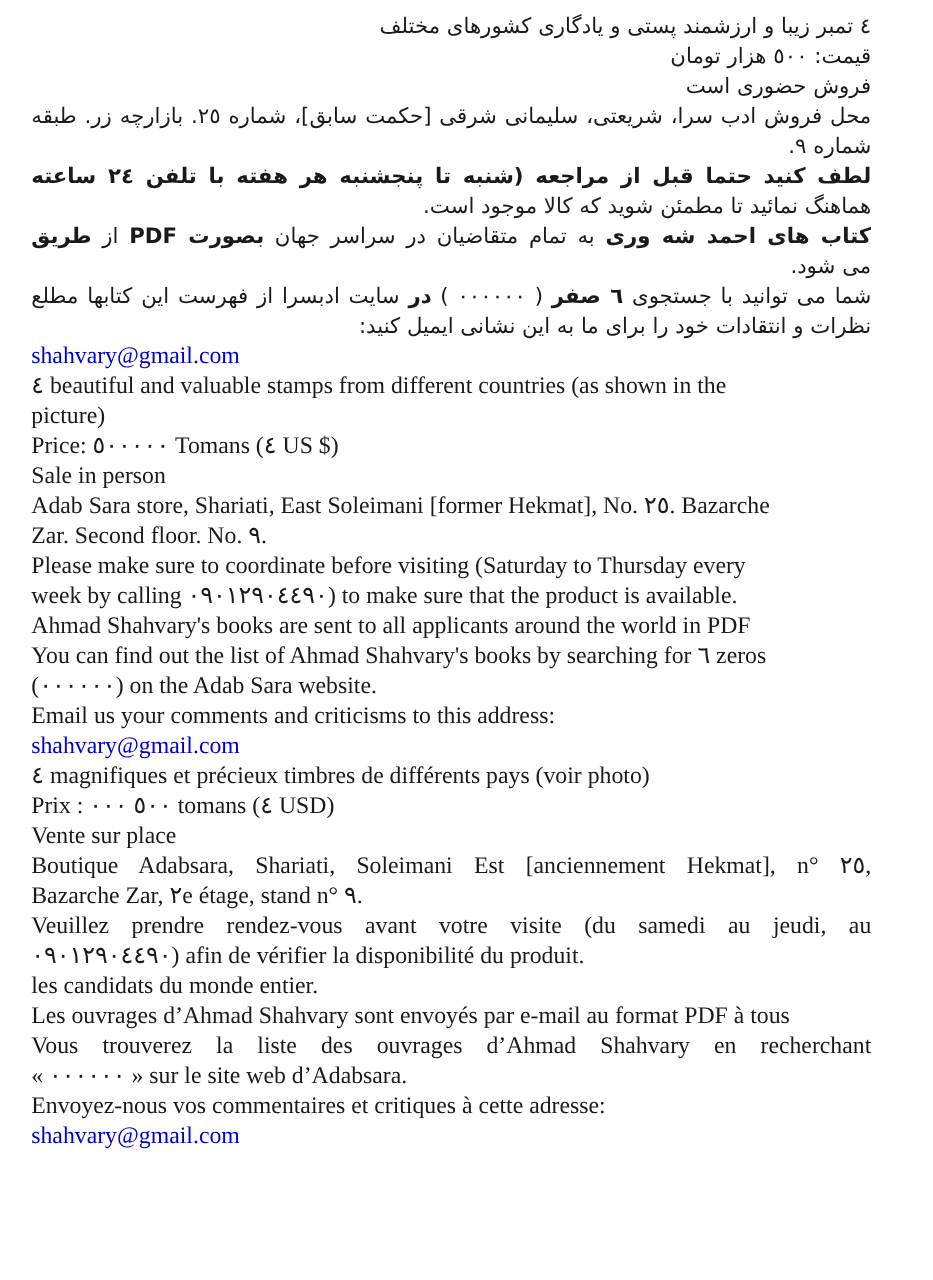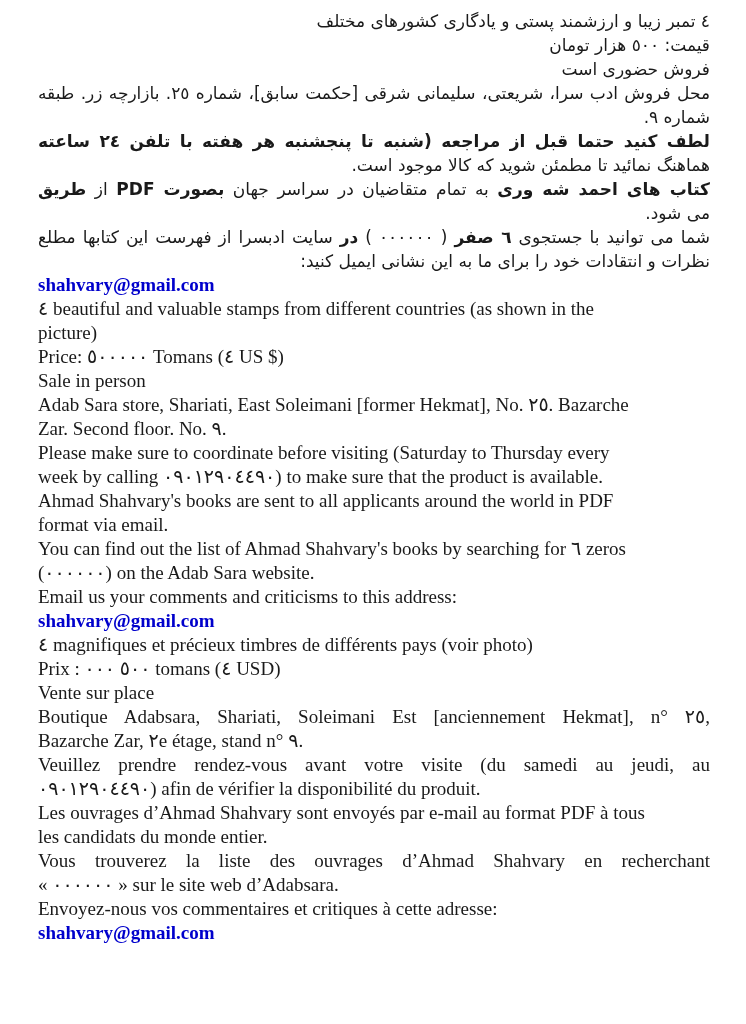--- a/index.html
+++ b/index.html
@@ -2,41 +2,41 @@
 <html style="--page-bg: #ffffff; --text-color: #1a1a1a; --email-color: #0000cc;"><head>
 <meta charset="utf-8">
 <style>
   html, body { margin: 0; padding: 0; background: #ffffff; }
   .page {
     position: relative;
     width: 746px;
     height: 1024px;
     background: var(--page-bg, #ffffff);
     box-sizing: border-box;
-    padding: 9px 36px 0 38px;
+    padding: 9px 36px 0 25px;
     font-family: "Liberation Serif", "DejaVu Serif", "DejaVu Sans", serif;
     color: var(--text-color, #1a1a1a);
     overflow: hidden;
   }
   .doc-body { width: 672px; }
   .line {
     line-height: 24px;
     font-size: 19px;
     white-space: normal;
     overflow: hidden;
     max-height: 24px;
   }
   .line[dir="rtl"] { font-size: 17px; font-family: "DejaVu Sans", "Liberation Serif", serif; }
   .align-left    { text-align: left; }
   .align-right   { text-align: right; }
   .align-justify { text-align: justify; text-align-last: justify; font-family: Liberation Serif, serif; -moz-text-align-last: justify; }
   .b { font-weight: bold; }
   .email-link {
     color: var(--email-color, #0000cc);
-    font-weight: bold;
+    font-weight: normal;
     cursor: pointer;
   }
 </style>
 </head>
 <body>
 
 <div class="page">
   <div class="doc-body">
       <div class="line align-right" dir="rtl"><span>٤ تمبر زیبا و ارزشمند پستی و یادگاری کشورهای مختلف</span></div>
       <div class="line align-right" dir="rtl"><span>قیمت: ٥٠٠ هزار تومان</span></div>
@@ -52,32 +52,31 @@
       <div class="line align-left" dir="ltr"><span class="b email-link">shahvary@gmail.com</span></div>
       <div class="line align-left" dir="ltr"><span>٤ beautiful and valuable stamps from different countries (as shown in the</span></div>
       <div class="line align-left" dir="ltr"><span>picture)</span></div>
       <div class="line align-left" dir="ltr"><span>Price: ٥٠٠٠٠٠ Tomans (٤ US $)</span></div>
       <div class="line align-left" dir="ltr"><span>Sale in person</span></div>
       <div class="line align-left" dir="ltr"><span>Adab Sara store, Shariati, East Soleimani [former Hekmat], No. ٢٥. Bazarche</span></div>
       <div class="line align-left" dir="ltr"><span>Zar. Second floor. No. ٩.</span></div>
       <div class="line align-left" dir="ltr"><span>Please make sure to coordinate before visiting (Saturday to Thursday every</span></div>
       <div class="line align-left" dir="ltr"><span>week by calling ٠٩٠١٢٩٠٤٤٩٠) to make sure that the product is available.</span></div>
       <div class="line align-left" dir="ltr"><span>Ahmad Shahvary's books are sent to all applicants around the world in PDF</span></div>
-      <div class="line align-left" dir="ltr"><span>format via email.</span></div>
       <div class="line align-left" dir="ltr"><span>You can find out the list of Ahmad Shahvary's books by searching for ٦ zeros</span></div>
       <div class="line align-left" dir="ltr"><span>(٠٠٠٠٠٠) on the Adab Sara website.</span></div>
       <div class="line align-left" dir="ltr"><span>Email us your comments and criticisms to this address:</span></div>
       <div class="line align-left" dir="ltr"><span class="b email-link">shahvary@gmail.com</span></div>
       <div class="line align-left" dir="ltr"><span>٤ magnifiques et précieux timbres de différents pays (voir photo)</span></div>
       <div class="line align-left" dir="ltr"><span>Prix : ٥٠٠ ٠٠٠ tomans (٤ USD)</span></div>
       <div class="line align-left" dir="ltr"><span>Vente sur place</span></div>
       <div class="line align-justify" dir="ltr"><span>Boutique Adabsara, Shariati, Soleimani Est [anciennement Hekmat], n° ٢٥,</span></div>
       <div class="line align-left" dir="ltr"><span>Bazarche Zar, ٢e étage, stand n° ٩.</span></div>
       <div class="line align-justify" dir="ltr"><span>Veuillez prendre rendez-vous avant votre visite (du samedi au jeudi, au</span></div>
       <div class="line align-left" dir="ltr"><span>٠٩٠١٢٩٠٤٤٩٠) afin de vérifier la disponibilité du produit.</span></div>
+      <div class="line align-left" dir="ltr"><span>les candidats du monde entier.</span></div>
       <div class="line align-left" dir="ltr"><span>Les ouvrages d’Ahmad Shahvary sont envoyés par e-mail au format PDF à tous</span></div>
-      <div class="line align-left" dir="ltr"><span>les candidats du monde entier.</span></div>
       <div class="line align-justify" dir="ltr"><span>Vous trouverez la liste des ouvrages d’Ahmad Shahvary en recherchant</span></div>
       <div class="line align-left" dir="ltr"><span>« ٠٠٠٠٠٠ » sur le site web d’Adabsara.</span></div>
       <div class="line align-left" dir="ltr"><span>Envoyez-nous vos commentaires et critiques à cette adresse:</span></div>
       <div class="line align-left" dir="ltr"><span class="b email-link">shahvary@gmail.com</span></div>
     </div>
 </div>
 
 </body></html>

